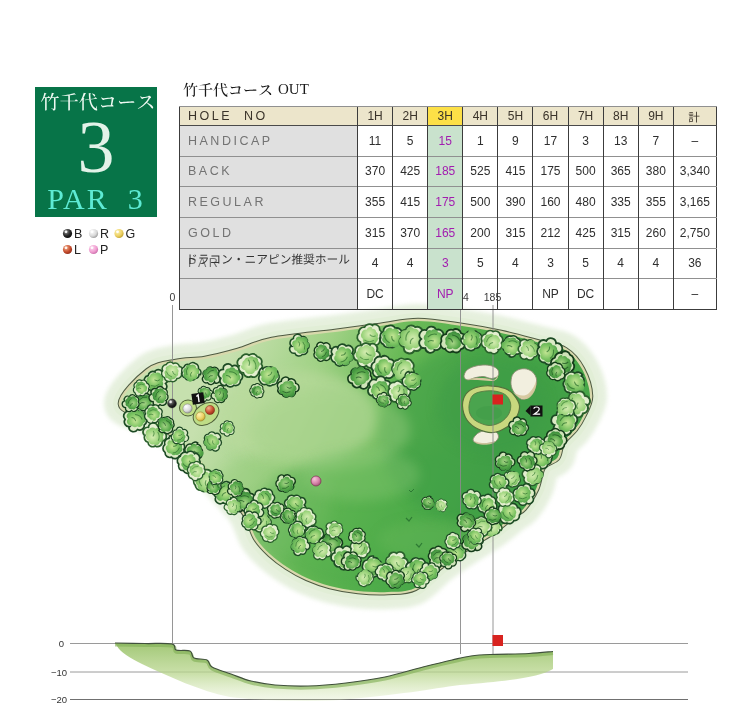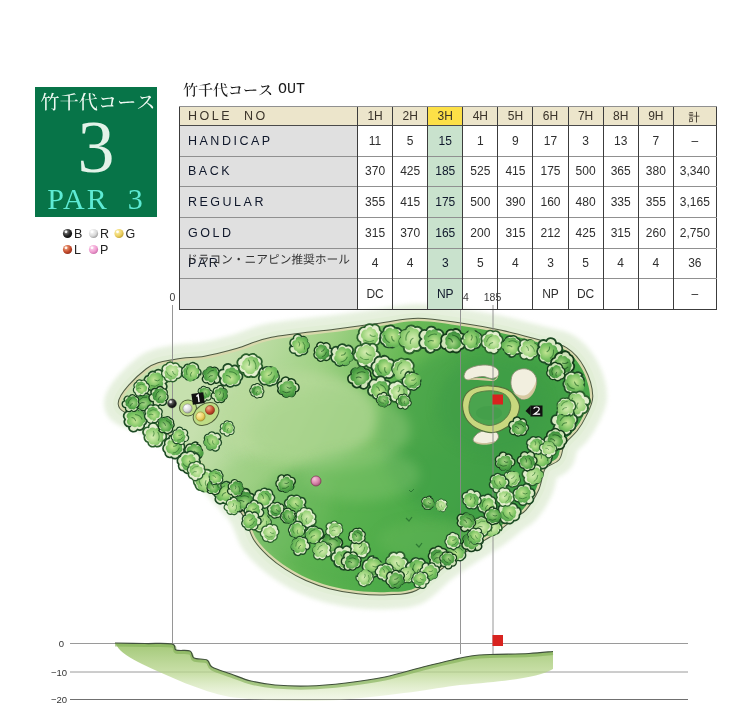--- a/index.html
+++ b/index.html
@@ -1,27 +1,27 @@
 <!DOCTYPE html>
 <html><head><meta charset="utf-8">
 <style>
 html,body{margin:0;padding:0;background:#fff;width:740px;height:705px;overflow:hidden}
 body{font-family:"Liberation Sans",sans-serif;position:relative}
 #box{position:absolute;left:35px;top:87px;width:122px;height:130px;background:#077448;color:#eef9f2;text-align:center;font-family:"Liberation Serif",serif}
 #box .t1{font-size:19px;margin-top:7px;white-space:nowrap}
 #box .t2{font-size:74px;line-height:62px;margin-top:0;color:#e2f2e8}
 #box .t3{font-size:30px;margin-top:4px;letter-spacing:2px;color:#5eead4}
-#title{position:absolute;left:278px;top:81px;font-family:Liberation Mono, monospace;font-size:15px;color:#1a1a1a}
+#title{position:absolute;left:278px;top:81px;font-family:Liberation Serif, serif;font-size:15px;color:#1a1a1a}
 table{border-collapse:collapse;table-layout:fixed;position:absolute;left:179px;top:106px;width:537px;height:204px;border:1px solid #3c3c3c}
 td{border-left:1px solid #3c3c3c;border-top:1px solid #909090;font-size:12px;color:#2e2e2e;text-align:center;padding:0;overflow:hidden;white-space:nowrap}
-td.lab{background:#e0e0e0;text-align:left;padding-left:8px;font-size:12.5px;letter-spacing:2.5px;color:#0f172a}
+td.lab{background:#e0e0e0;text-align:left;padding-left:8px;font-size:12.5px;letter-spacing:2.5px;color:#737373}
 td.labj{background:#e0e0e0;text-align:left;padding-left:6px;font-size:12px;letter-spacing:0;color:#333}
 tr.hd td{background:#ece5cb;color:#3a332a;height:18px}
 table tr:nth-child(2) td{border-top-color:#4a4a4a}
-td.g{background:#c9e2cd;color:#0f172a}
+td.g{background:#c9e2cd;color:#a21caf}
 tr.hd td.g{background:#fde047}
 </style></head>
 <body>
 
 <svg width="740" height="705" viewBox="0 0 740 705" style="position:absolute;left:0;top:0">
 <defs>
 <path id="t0" d="M0.00,-0.91A0.43,0.43 0 0 1 0.73,-0.58A0.43,0.43 0 0 1 0.96,0.22A0.43,0.43 0 0 1 0.43,0.88A0.43,0.43 0 0 1 -0.38,0.79A0.43,0.43 0 0 1 -0.89,0.20A0.43,0.43 0 0 1 -0.62,-0.49A0.43,0.43 0 0 1 -0.00,-0.82Z"></path>
 <path id="t1" d="M0.00,-0.95A0.43,0.43 0 0 1 0.68,-0.68A0.43,0.43 0 0 1 0.82,0.00A0.43,0.43 0 0 1 0.65,0.65A0.43,0.43 0 0 1 0.00,0.94A0.43,0.43 0 0 1 -0.67,0.67A0.43,0.43 0 0 1 -0.95,0.00A0.43,0.43 0 0 1 -0.61,-0.61A0.43,0.43 0 0 1 -0.00,-0.92Z"></path>
 <path id="t2" d="M0.00,-0.84A0.43,0.43 0 0 1 0.51,-0.61A0.43,0.43 0 0 1 0.77,-0.13A0.43,0.43 0 0 1 0.73,0.42A0.43,0.43 0 0 1 0.30,0.83A0.43,0.43 0 0 1 -0.30,0.81A0.43,0.43 0 0 1 -0.68,0.39A0.43,0.43 0 0 1 -0.94,-0.17A0.43,0.43 0 0 1 -0.52,-0.62A0.43,0.43 0 0 1 -0.00,-0.99Z"></path>
 <path id="t3" d="M0.00,-0.81A0.43,0.43 0 0 1 0.77,-0.62A0.43,0.43 0 0 1 0.91,0.21A0.43,0.43 0 0 1 0.36,0.74A0.43,0.43 0 0 1 -0.35,0.73A0.43,0.43 0 0 1 -0.85,0.19A0.43,0.43 0 0 1 -0.69,-0.55A0.43,0.43 0 0 1 -0.00,-0.96Z"></path>

